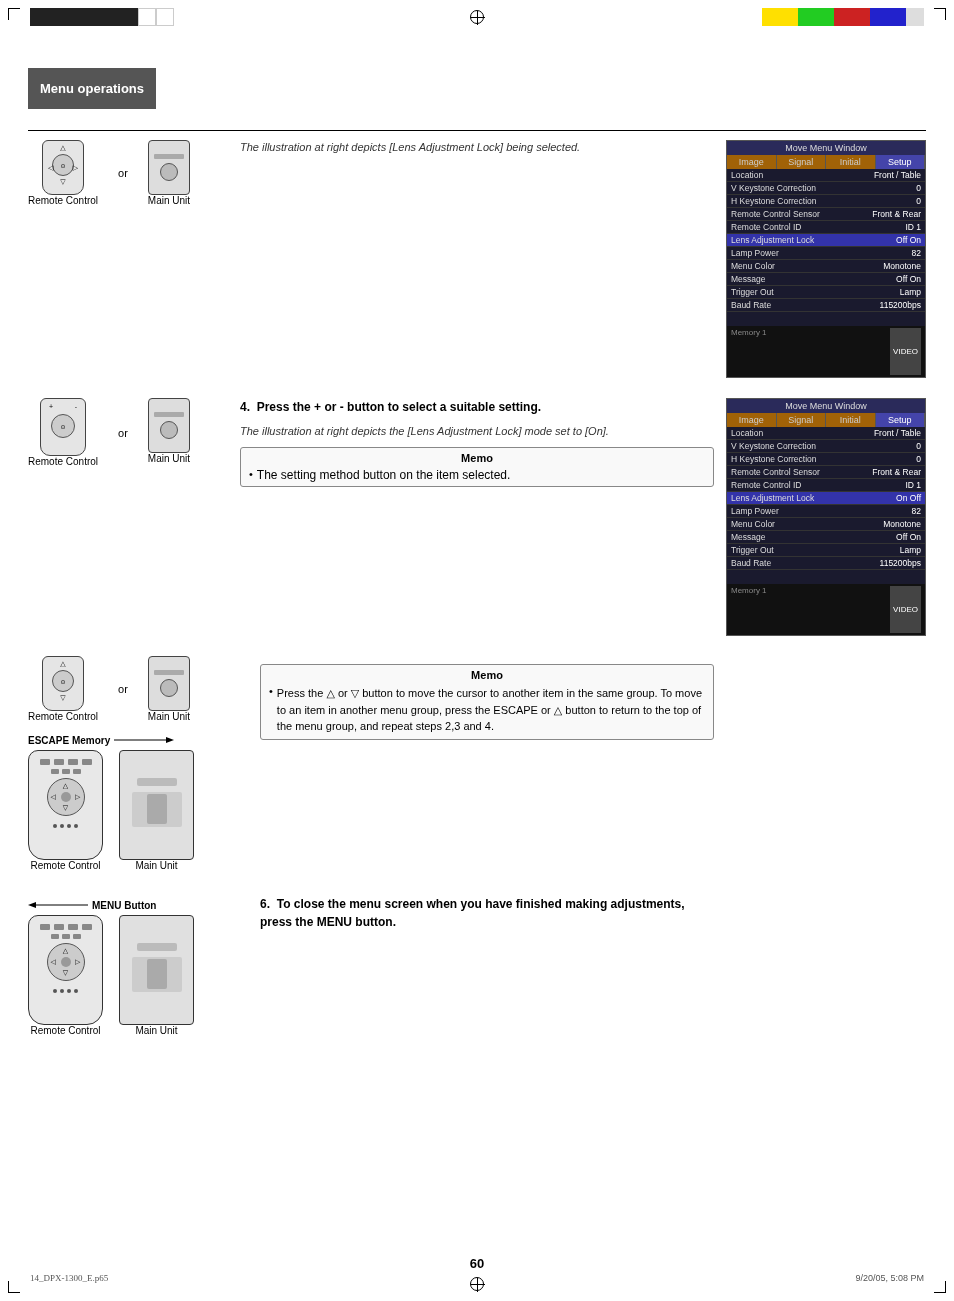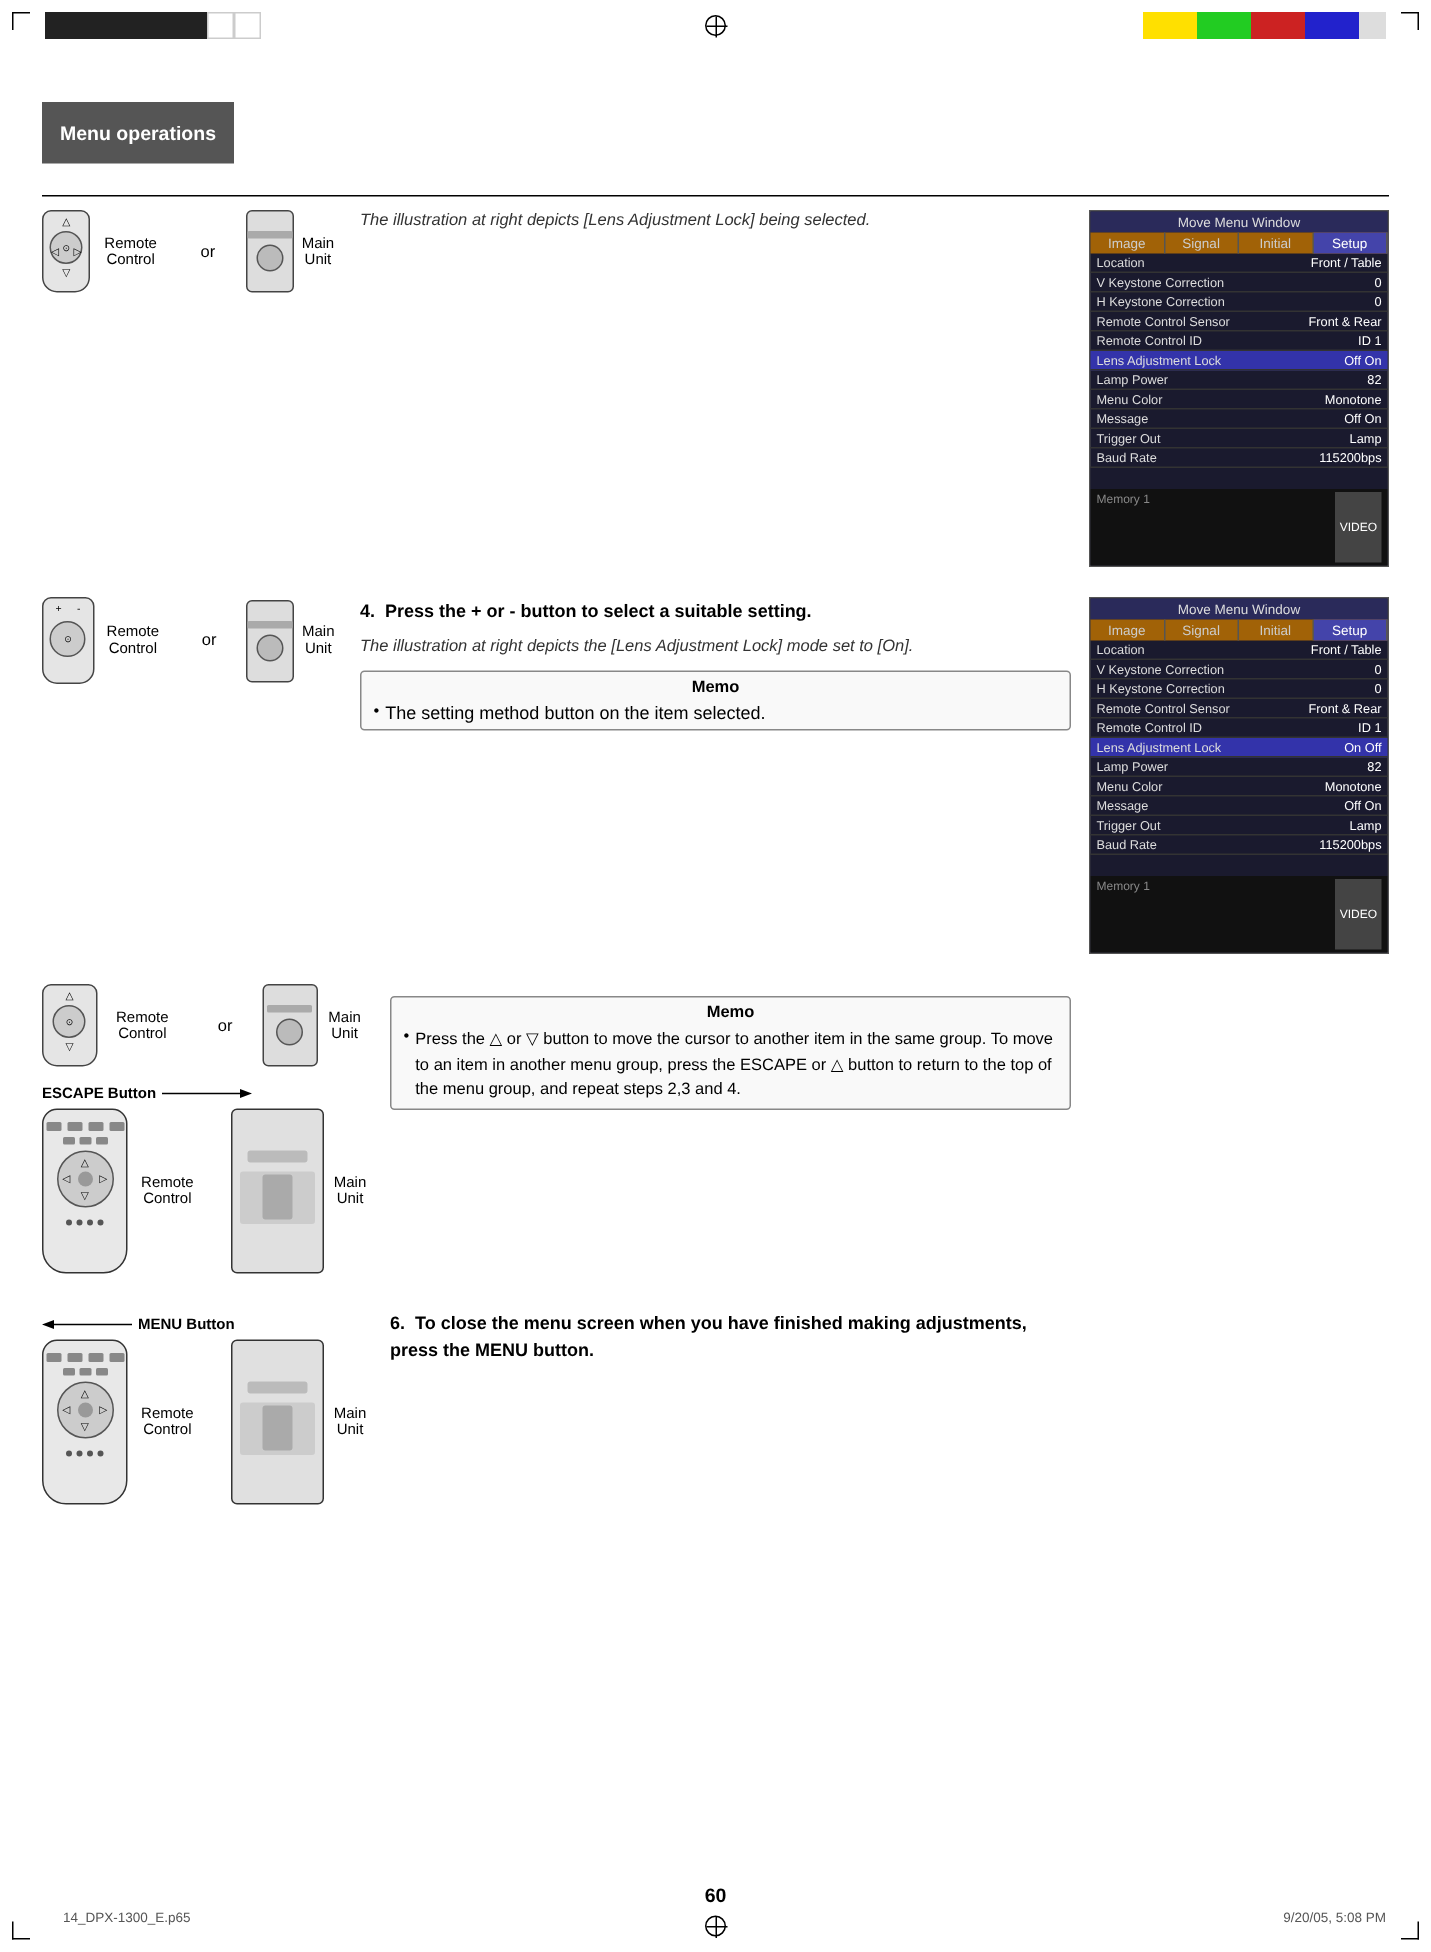--- a/index.html
+++ b/index.html
@@ -108,20 +108,21 @@
       text-align: center;
     }
 
     .device-pair {
       display: flex;
       gap: 20px;
     }
 
     .device-item {
       display: flex;
+      flex-direction: column;
       align-items: center;
     }
 
     .mid-col {
       flex: 1;
       padding: 0 12px;
     }
 
     .step-text {
       font-size: 12px;
@@ -328,23 +329,24 @@
       left: 50%;
       transform: translateX(-50%);
       font-size: 13px;
       font-weight: bold;
     }
 
     
     .footer-left {
       position: absolute;
       bottom: 18px;
-      left: 42px;
+      left: 30px;
       font-size: 9px;
       color: #555;
+      font-family: Liberation Serif, serif;
     }
 
     .footer-right {
       position: absolute;
       bottom: 18px;
       right: 30px;
       font-size: 9px;
       color: #555;
     }
 
@@ -657,21 +659,21 @@
           <div class="small-unit">
             <div style="width:30px; height:5px; background:#aaa; border-radius:1px;"></div>
             <div class="su-circle"></div>
           </div>
           <div class="device-label">Main Unit</div>
         </div>
       </div>
 
       <div style="position:relative; margin-top:4px;">
         <div style="display:flex; align-items:center; margin-bottom:4px; font-size:10px; font-weight:bold;">
-          <span>ESCAPE Button</span>
+          <span>ESCAPE Memory</span>
           <svg width="60" height="12" style="margin-left:4px;">
             <line x1="0" y1="6" x2="52" y2="6" stroke="#000" stroke-width="1"></line>
             <polygon points="52,3 60,6 52,9" fill="#000"></polygon>
           </svg>
         </div>
         <div class="large-device-pair">
           <div class="device-item">
             <div class="large-remote">
               <div class="top-buttons">
                 <div class="top-btn"></div>

